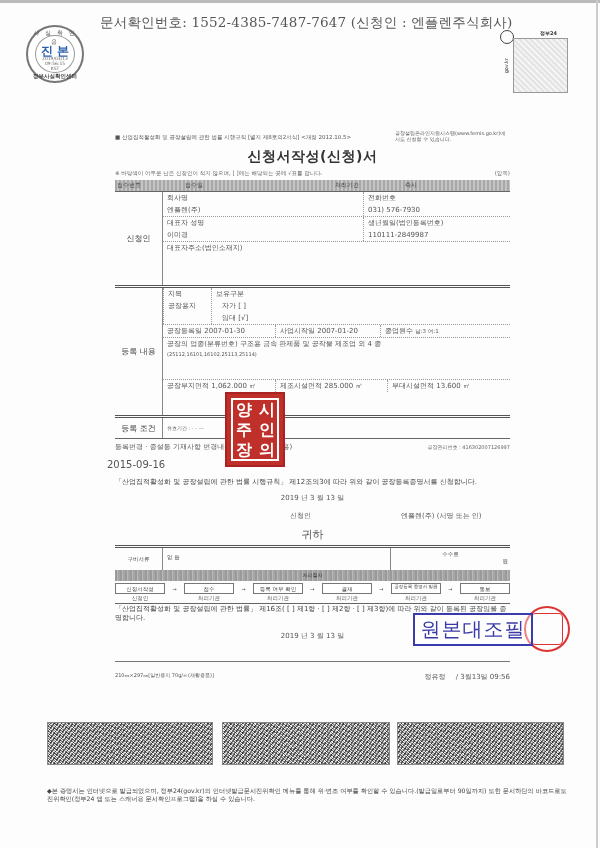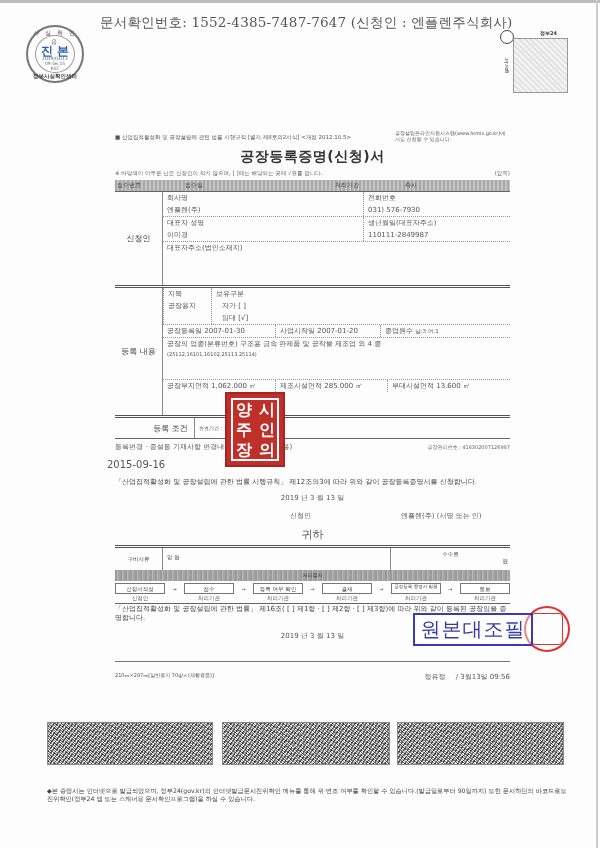--- a/index.html
+++ b/index.html
@@ -80,21 +80,21 @@
 <div class="abs gov24-logo"></div>
 <div class="abs gov24-label">정부24</div>
 <div class="abs gov24-side">gov.kr</div>
 <div class="abs gov24"></div>
 
 <div class="abs form">
   <div class="law-line">
     <span style="padding-top:4px;">■ 산업집적활성화 및 공장설립에 관한 법률 시행규칙 [별지 제8호의2서식] &lt;개정 2012.10.5&gt;</span>
     <span class="right">공장설립온라인지원시스템(www.femis.go.kr)에서도 신청할 수 있습니다.</span>
   </div>
-  <div class="title">공장등록증명(신청)서</div>
+  <div class="title">신청서작성(신청)서</div>
   <div class="note-line">
     <span>※ 바탕색이 어두운 난은 신청인이 적지 않으며, [ ]에는 해당되는 곳에 √표를 합니다.</span>
     <span>(앞쪽)</span>
   </div>
 
   <div class="head-row" style="margin-top:3px;">
     <span style="width:70px;padding-left:2px;">접수번호</span>
     <span style="width:150px;">접수일</span>
     <span style="width:70px;">처리기간</span>
     <span>즉시</span>
@@ -112,21 +112,21 @@
           <div class="field">전화번호</div>
           <div class="field">031) 576-7930</div>
         </div>
       </div>
       <div class="cell-row">
         <div style="width:200px;">
           <div class="field">대표자 성명</div>
           <div class="field">이미경</div>
         </div>
         <div class="vsep" style="flex:1;">
-          <div class="field">생년월일(대표자주소)</div>
+          <div class="field">생년월일(법인등록번호)</div>
           <div class="field">110111-2849987</div>
         </div>
       </div>
       <div>
         <div class="field">대표자주소(법인소재지)</div>
       </div>
     </div>
   </div>
 
   <div style="display:flex;" class="dbl">
@@ -159,21 +159,21 @@
       </div>
       <div style="display:flex;">
         <div class="field" style="width:112px;">공장부지면적 1,062.000 ㎡</div>
         <div class="field vsep" style="width:112px;">제조시설면적 285.000 ㎡</div>
         <div class="field vsep" style="flex:1;">부대시설면적 13.600 ㎡</div>
       </div>
     </div>
   </div>
 
   <div style="display:flex;border-bottom:1.5px solid #666;">
-    <div class="lbl-col" style="height:20px;margin-left:32px;">등록 조건</div>
+    <div class="lbl-col" style="height:20px;">등록 조건</div>
     <div class="field small" style="line-height:20px;">유효기간 :  - - ---</div>
   </div>
   <div style="display:flex;justify-content:space-between;margin-top:3px;">
     <span style="font-size:7px;color:#555;">등록변경 · 증설등 기재사항 변경내용(변경 일자 및 내용)</span>
     <span style="font-size:5px;color:#666;padding-top:2px;">공장관리번호 : 416302007126997</span>
   </div>
   <div style="font-size:10px;color:#555;margin-top:7px;margin-left:-8px;">2015-09-16</div>
 
   <div style="font-size:7px;color:#444;margin-top:8px;line-height:9px;margin-left:-8px;text-indent:8px;">「산업집적활성화 및 공장설립에 관한 법률 시행규칙」 제12조의3에 따라 위와 같이 공장등록증명서를 신청합니다.</div>
   <div style="font-size:7px;color:#555;margin-top:6px;text-align:center;">2019 년 3 월 13 일</div>

